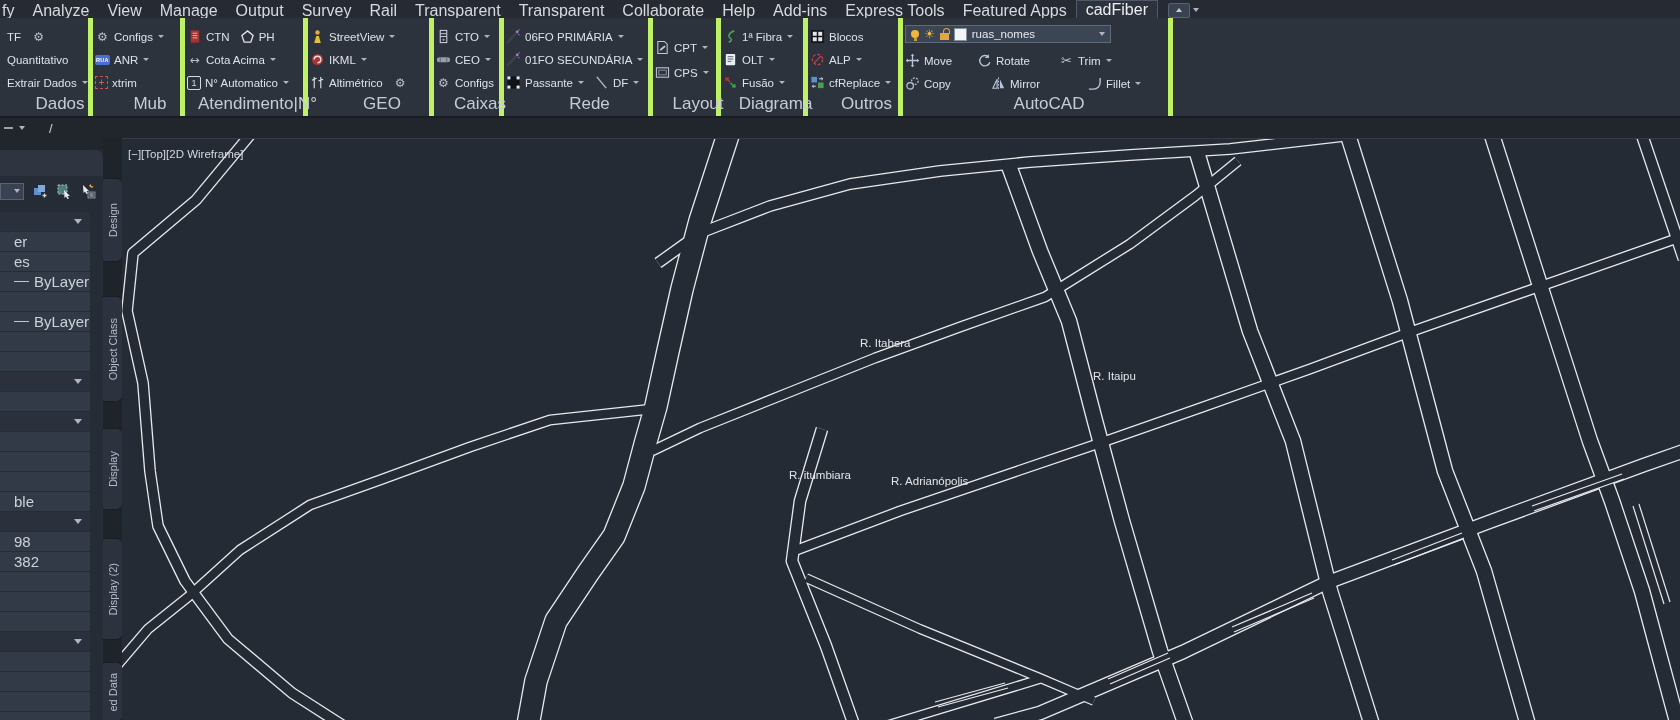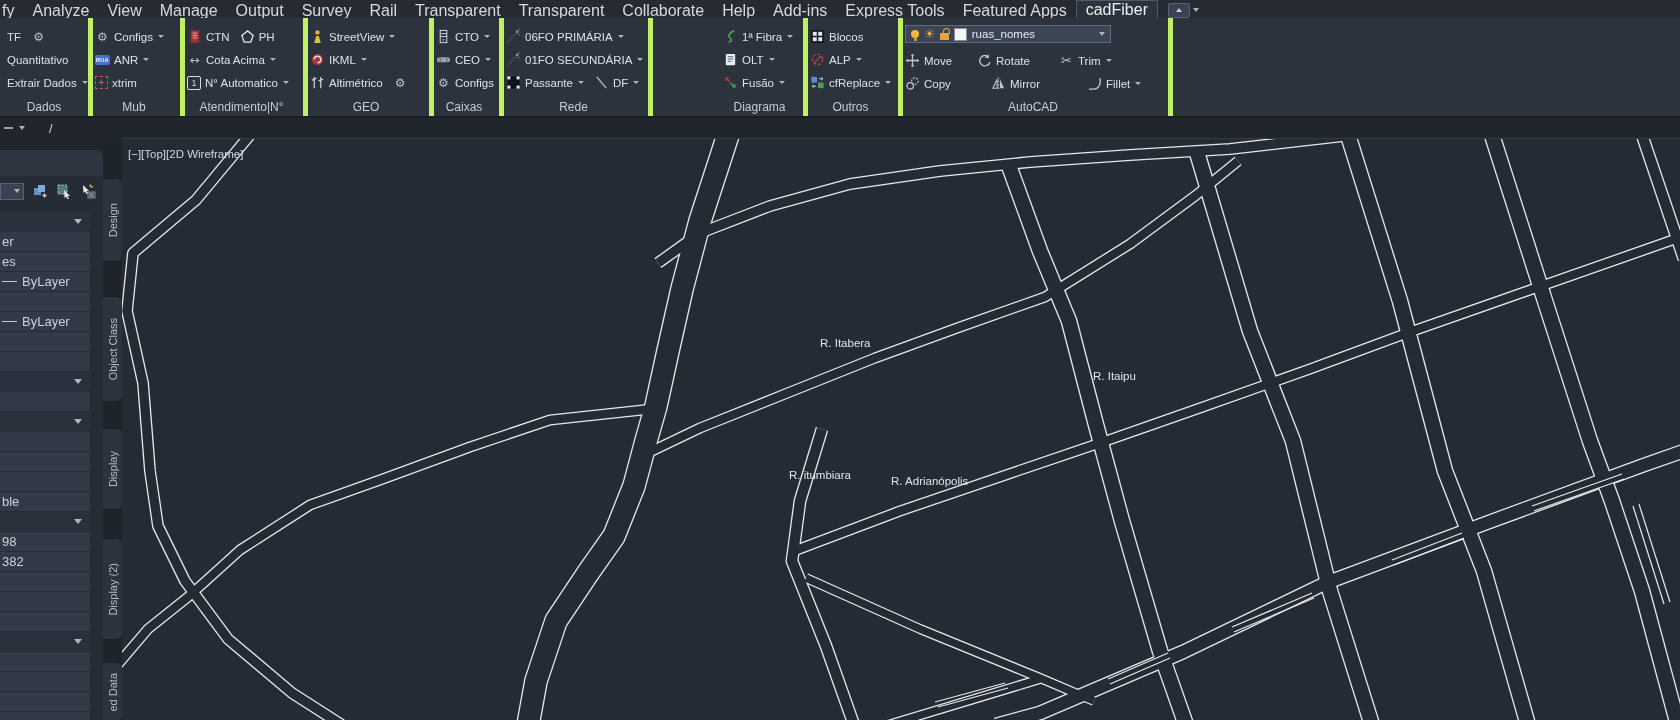--- a/index.html
+++ b/index.html
@@ -10,21 +10,21 @@
   .tab{color:#d6d9de;font-size:16px;padding:2px 9px 0 9px;cursor:default;white-space:nowrap;}
   .tab.first{padding-left:2px;}
   .tab.active{background:#2d333d;border:1px solid #505869;border-bottom:none;color:#eceef2;padding-top:0;}
   .collapsebtn{margin-left:10px;margin-top:2px;display:flex;align-items:center;gap:3px;}
   .cbox{width:20px;height:13px;background:#3a4150;border:1px solid #596275;border-radius:2px;display:flex;align-items:center;justify-content:center;}
   .tri-up{width:0;height:0;border-left:3.5px solid transparent;border-right:3.5px solid transparent;border-bottom:4px solid #c9cfd8;}
   .tri-dn{width:0;height:0;border-left:3.5px solid transparent;border-right:3.5px solid transparent;border-top:4px solid #aeb5bf;}
   
   .ribbon{position:absolute;left:0;top:18px;width:1680px;height:98px;background:#2d333d;border-bottom:2px solid #1a1e24;}
   .panel{position:absolute;top:0;height:98px;border-right:5px solid #bef264;}
-  .plabel{position:absolute;bottom:2px;left:0;width:100%;text-align:center;color:#c6cbd4;font-size:12px;}
+  .plabel{position:absolute;bottom:2px;left:16px;width:100%;text-align:center;color:#c6cbd4;font-size:17px;}
   .rrow{position:absolute;left:7px;display:flex;align-items:center;gap:10px;height:17px;}
   .rt1{top:10px}.rt2{top:33px}.rt3{top:56px}
   .btn{display:flex;align-items:center;gap:4px;color:#dde1e7;font-size:11.5px;white-space:nowrap;cursor:default;}
   .arw{width:0;height:0;border-left:3.2px solid transparent;border-right:3.2px solid transparent;border-top:3.8px solid #aeb5bf;margin-left:1px;}
   .gl{font-family:"DejaVu Sans",sans-serif;font-size:12px;line-height:1;color:#b9c0cb;}
   .ic{display:inline-flex;width:15px;height:15px;align-items:center;justify-content:center;flex:0 0 auto;}
   .numbox{width:12px;height:12px;border:1.4px solid #d5dae0;border-radius:2px;color:#d5dae0;font-size:9px;display:flex;align-items:center;justify-content:center;}
   .anrbox{width:15px;height:10px;background:#4a6fd0;border-radius:2px;color:#fff;font-size:5.5px;font-weight:bold;display:flex;align-items:center;justify-content:center;letter-spacing:.3px;}
   .xtrimbox{width:11px;height:11px;border:1.2px dashed #c25555;color:#d56060;font-size:10px;display:flex;align-items:center;justify-content:center;line-height:0;}
   
@@ -42,21 +42,21 @@
   .strip{position:absolute;left:0;top:118px;width:1680px;height:20px;background:#21252c;display:flex;align-items:center;gap:6px;padding-left:4px;}
   .minidash{width:9px;height:2px;background:#9aa1ac;}
   .slashgl{color:#cdd2d9;font-size:13px;margin-left:18px;}
   
   .palette{position:absolute;left:0;top:150px;width:103px;height:570px;background:#262c35;}
   .palhead{position:absolute;left:0;top:0;width:103px;height:26px;background:#2e3440;border-radius:0 8px 0 0;}
   .palctl{position:absolute;left:0;top:30px;width:103px;height:22px;display:flex;align-items:center;gap:7px;}
   .combostub{width:24px;height:17px;background:#3a4150;border:1px solid #596275;display:flex;align-items:center;justify-content:flex-end;padding-right:3px;box-sizing:border-box;}
   .palicon{width:17px;height:17px;display:flex;align-items:center;justify-content:center;}
   .prows{position:absolute;left:0;top:62px;width:103px;}
-  .prow{width:90px;height:19px;margin-bottom:1px;background:#333a47;color:#ccd1d9;font-size:13px;display:flex;align-items:center;padding-left:2px;box-sizing:border-box;position:relative;}
+  .prow{width:90px;height:19px;margin-bottom:1px;background:#333a47;color:#ccd1d9;font-size:15px;display:flex;align-items:center;padding-left:14px;box-sizing:border-box;position:relative;}
   .prow.section{background:#2b313c;}
   .prow .sarw{position:absolute;right:8px;top:7px;width:0;height:0;border-left:4px solid transparent;border-right:4px solid transparent;border-top:5px solid #aeb5bf;}
   .prow .dash{width:15px;height:1.5px;background:#c2c7cf;margin-right:5px;}
   
   .vtabs{position:absolute;left:103px;top:138px;width:19px;height:582px;background:#1f232a;}
   .vtab{position:absolute;left:0;width:19px;background:#2d333e;border:1px solid #1a1e25;border-left:none;border-radius:0 6px 6px 0;display:flex;align-items:center;justify-content:center;}
   .vtab span{writing-mode:vertical-rl;transform:rotate(180deg);color:#b6bdc8;font-size:11px;white-space:nowrap;}
   
   .viewport{position:absolute;left:122px;top:138px;width:1558px;height:582px;background:#252b34;border-top:1px solid #343b47;overflow:hidden;}
   .vpctl{position:absolute;left:6px;top:9px;display:flex;gap:0;color:#d4d8de;font-size:11.5px;z-index:5;}
@@ -308,20 +308,47 @@
                 <path d="M3 2 L13 14" stroke="#aeb6c2" stroke-width="1.6"></path>
               </svg>
             </span>
             <span>DF</span>
             <span class="arw"></span>
           </span>
       </div>
       <div class="plabel">Rede</div>
     </div>
 
+    <div class="panel" style="left:648px;width:68px;">
+      <div class="rrow" style="top:21px;">
+          <span class="btn">
+            <span class="ic">
+              <svg width="15" height="15" viewBox="0 0 16 16">
+                <path d="M3 1.5 h7 l3 3 V14.5 H3 Z" fill="none" stroke="#c3cad6" stroke-width="1.1"></path>
+                <path d="M5.5 9.5 l4.5 -3.6 1.4 1.4 -4.5 3.6 -2 .6 Z" fill="#c3cad6"></path>
+              </svg>
+            </span>
+            <span>CPT</span>
+            <span class="arw"></span>
+          </span>
+        </div>
+      <div class="rrow" style="top:46px;">
+          <span class="btn">
+            <span class="ic">
+              <svg width="15" height="15" viewBox="0 0 16 16">
+                <rect x="1.5" y="3" width="13" height="10" fill="none" stroke="#c3cad6" stroke-width="1.1"></rect>
+                <rect x="4" y="5.5" width="8" height="5" fill="none" stroke="#8a93a2" stroke-width="1"></rect>
+              </svg>
+            </span>
+            <span>CPS</span>
+            <span class="arw"></span>
+          </span>
+        </div>
+      <div class="plabel">Layout</div>
+    </div>
 
     <div class="panel" style="left:716px;width:87px;">
       <div class="rrow rt1">
           <span class="btn">
             <span class="ic">
               <svg width="15" height="15" viewBox="0 0 16 16">
                 <path d="M12 2 C6 4 5 8 8 10 C10 11.5 9 13 6 14" stroke="#4aa052" fill="none" stroke-width="1.7"></path>
               </svg>
             </span>
             <span>1ª Fibra</span>
@@ -650,20 +677,20 @@
         <path d="M1412,372 L1502,340" stroke="#e7e9ec" stroke-width="1.2" fill="none" stroke-linejoin="round"></path>
         <path d="M1511,367 L1542,465" stroke="#e7e9ec" stroke-width="1.2" fill="none" stroke-linejoin="round"></path>
         <path d="M1517,365 L1548,463" stroke="#e7e9ec" stroke-width="1.2" fill="none" stroke-linejoin="round"></path>
       </svg>
     <div class="vpctl">
       <span>[−]</span>
       <span>[Top]</span>
       <span>[2D Wireframe]</span>
     </div>
     <div id="labels">
-        <span class="streetlabel" style="left: 698px; top: 198px;">R. Itabera</span>
+        <span class="streetlabel" style="left: 738px; top: 198px;">R. Itabera</span>
         <span class="streetlabel" style="left: 971px; top: 231px;">R. Itaipu</span>
         <span class="streetlabel" style="left: 667px; top: 330px;">R. itumbiara</span>
         <span class="streetlabel" style="left: 769px; top: 336px;">R. Adrianópolis</span>
       </div>
   </div>
 
 </div>
 
 </body></html>

